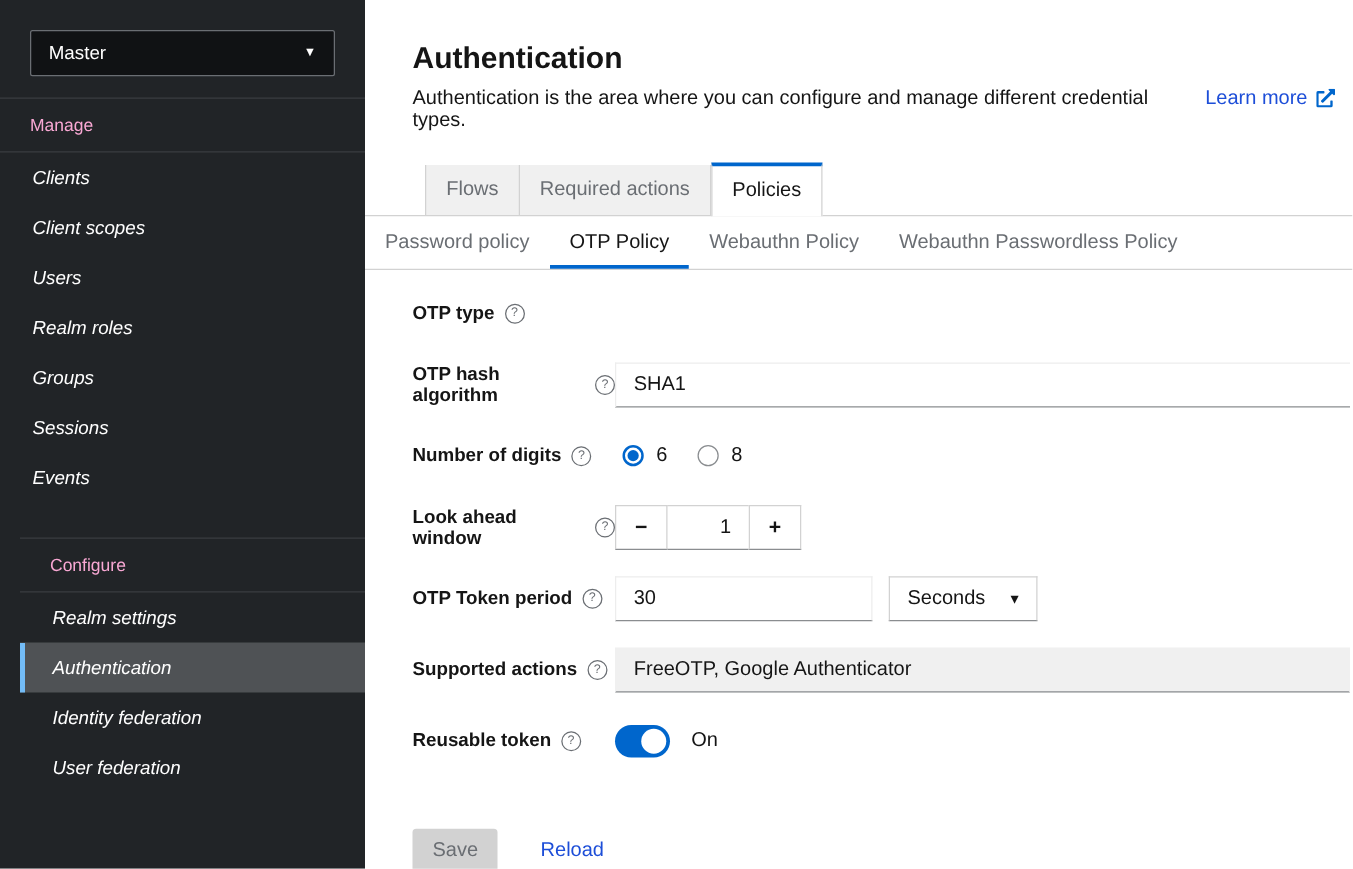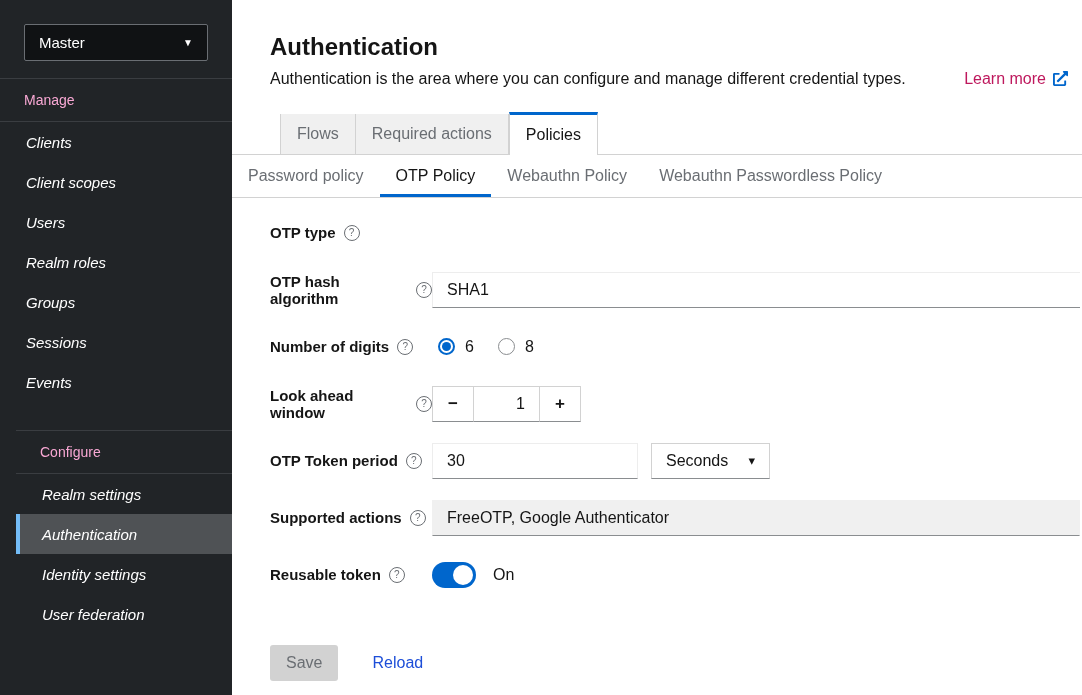--- a/index.html
+++ b/index.html
@@ -7,21 +7,21 @@
   body {
     font-family: "Liberation Sans", sans-serif;
     background: #ffffff;
     color: #151515;
     font-size: 16px;
   }
   .app { display: flex; width: 1082px; height: 695px; }
 
   
   .sidebar {
-    width: 232px; flex-shrink: 0;
+    width: 292px; flex-shrink: 0;
     background: #212427;
     color: #fff;
     height: 695px;
   }
   .realm-wrap { padding: 24px 24px 17px 24px; }
   .realm-selector {
     width: 100%; height: 37px;
     background: #101214;
     border: 1px solid #6a6e73;
     border-radius: 2px;
@@ -55,21 +55,21 @@
   }
   .nav-section.configure { margin-top: 28px; margin-left: 16px; }
 
   
   .main { flex: 1; min-width: 0; background: #fff; }
   .header { padding: 33px 14px 0 38px; }
   .page-title { font-size: 24px; font-weight: 700; color: #151515; line-height: 1.2; }
   .desc-row { display: flex; justify-content: space-between; align-items: flex-start; margin-top: 8px; }
   .desc { font-size: 16px; color: #151515; }
   .learn-more {
-    color: #be185d; font-size: 16px; text-decoration: none;
+    color: #1d4ed8; font-size: 16px; text-decoration: none;
     display: inline-flex; align-items: center; gap: 7px;
     white-space: nowrap; margin-left: 16px; cursor: pointer;
   }
 
   
   .tabs { display: flex; align-items: flex-end; margin-top: 24px; padding-left: 48px; border-bottom: 1px solid #d2d2d2; height: 43px; }
   .tab {
     height: 40px; padding: 0 16px;
     display: flex; align-items: center;
     background: #f0f0f0; color: #6a6e73;
@@ -183,21 +183,21 @@
         <li class="nav-item">Sessions</li>
         <li class="nav-item">Events</li>
       </ul>
     </nav>
 
     <nav class="nav-section configure">
       <div class="nav-section-title">Configure</div>
       <ul class="nav-list">
         <li class="nav-item">Realm settings</li>
         <li class="nav-item selected">Authentication</li>
-        <li class="nav-item">Identity settings</li>
+        <li class="nav-item">Identity federation</li>
         <li class="nav-item">User federation</li>
       </ul>
     </nav>
   </aside>
 
   <main class="main">
     <header class="header">
       <h1 class="page-title">Authentication</h1>
       <div class="desc-row">
         <p class="desc">Authentication is the area where you can configure and manage different credential types.</p>

